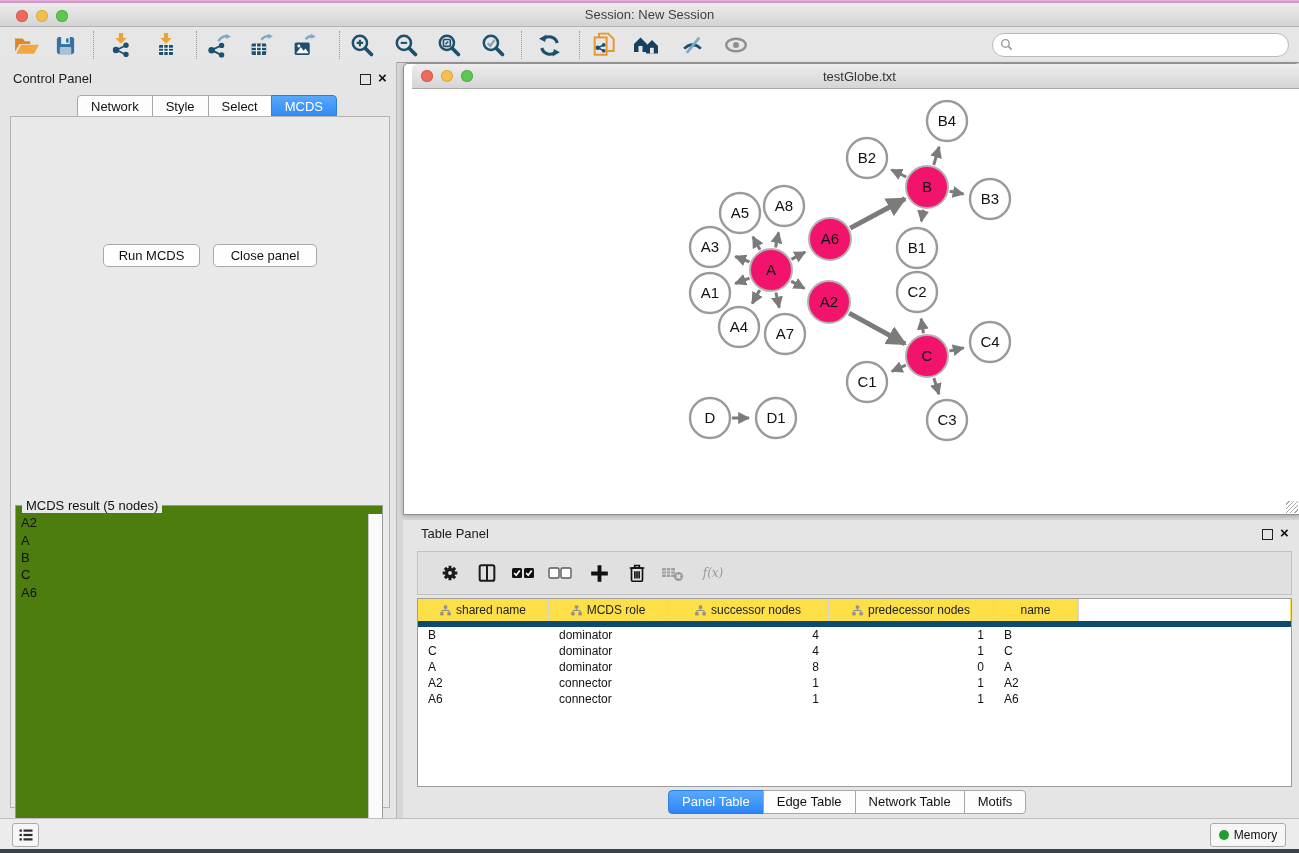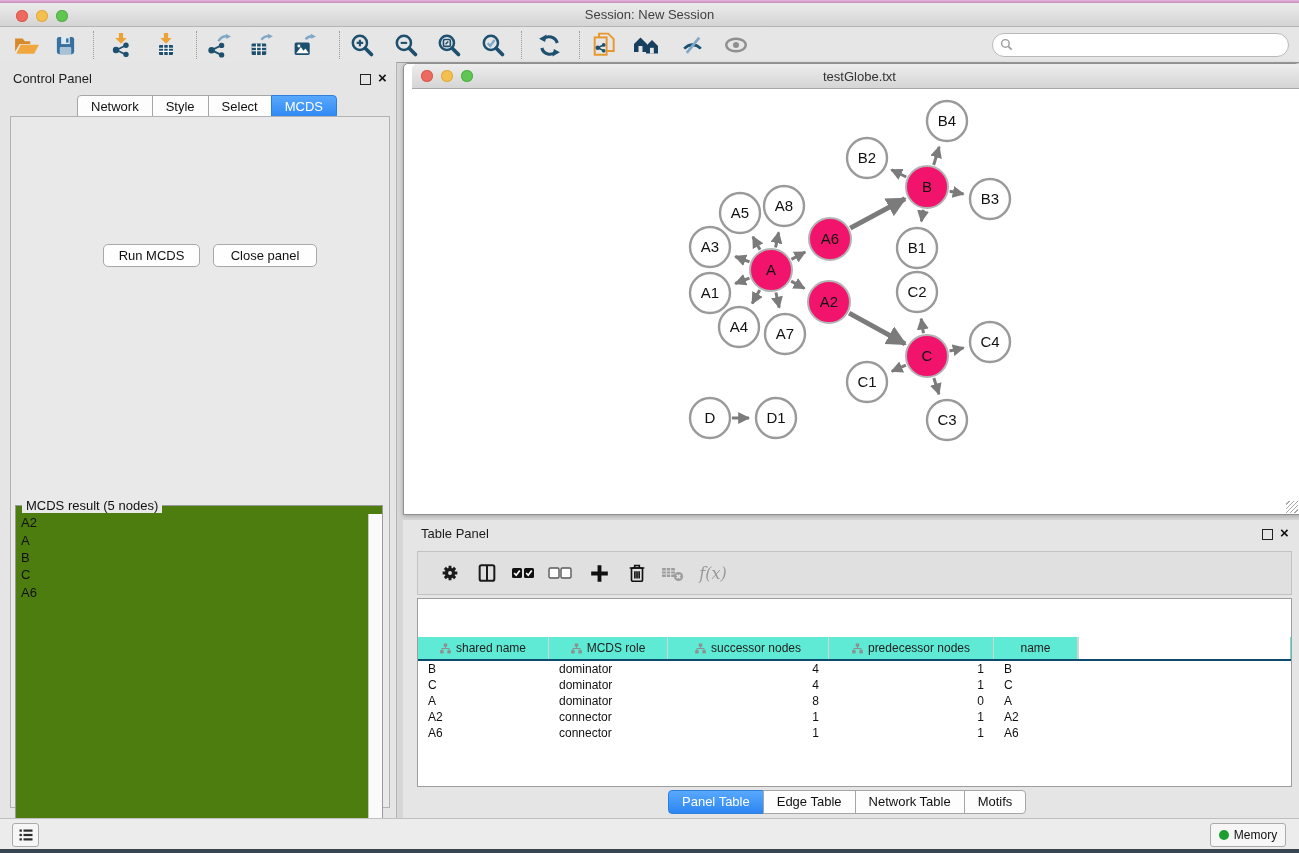--- a/index.html
+++ b/index.html
@@ -61,23 +61,23 @@
   #net-canvas{position:absolute;left:0;top:25px;width:893px;height:423px;background:#fff;}
   #resize-grip{position:absolute;right:1px;bottom:1px;width:12px;height:12px;background:
     repeating-linear-gradient(135deg,transparent,transparent 2px,#a9a9a9 2px,#a9a9a9 3px);}
 
   
   #table-panel{position:absolute;left:403px;top:520px;width:896px;height:298px;background:#e5e5e5;}
   #tp-title{position:absolute;left:18px;top:6px;font-size:13px;color:#1c1c1c;}
   #tp-float{left:859px;top:9px;} #tp-close{left:877px;top:8px;}
   #tp-toolbar{position:absolute;left:14px;top:31px;width:873px;height:42px;background:#e0e0e0;border:1px solid #c2c2c2;}
   .tpbtn{position:absolute;top:7px;width:28px;height:28px;display:flex;align-items:center;justify-content:center;}
-  #fx-label{font-family:"DejaVu Serif",serif;font-style:italic;font-size:16px;color:#9a9a9a;}
+  #fx-label{font-family:"DejaVu Serif",serif;font-style:italic;font-size:12px;color:#9a9a9a;}
   #node-table{position:absolute;left:14px;top:78px;width:873px;height:187px;background:#fff;border:1px solid #9d9d9d;overflow:hidden;}
-  #thead{display:flex;height:22px;background:#5eead4;border-bottom:2px solid #0c4a6e;margin-top:38px;}
+  #thead{display:flex;height:22px;background:#fde047;border-bottom:6px solid #0c4a6e;}
   .th{box-sizing:border-box;border-right:1px solid #d4d4d4;font-size:12px;color:#222;display:flex;align-items:center;justify-content:center;gap:5px;}
   .th:last-child{border-right:none;}
   .trow{display:flex;height:16px;}
   .td{box-sizing:border-box;font-size:12px;color:#111;line-height:16px;padding:0 10px;white-space:nowrap;overflow:hidden;}
   .td.r{text-align:right;}
   #table-tabs{left:265px;top:270px;}
 
   
   #statusbar{position:absolute;left:0;top:818px;width:1299px;height:31px;background:#ececec;border-top:1px solid #c0c0c0;}
   #status-left-btn{position:absolute;left:12px;top:4px;width:25px;height:22px;background:#f6f6f6;border:1px solid #ababab;border-radius:3px;display:flex;align-items:center;justify-content:center;}

